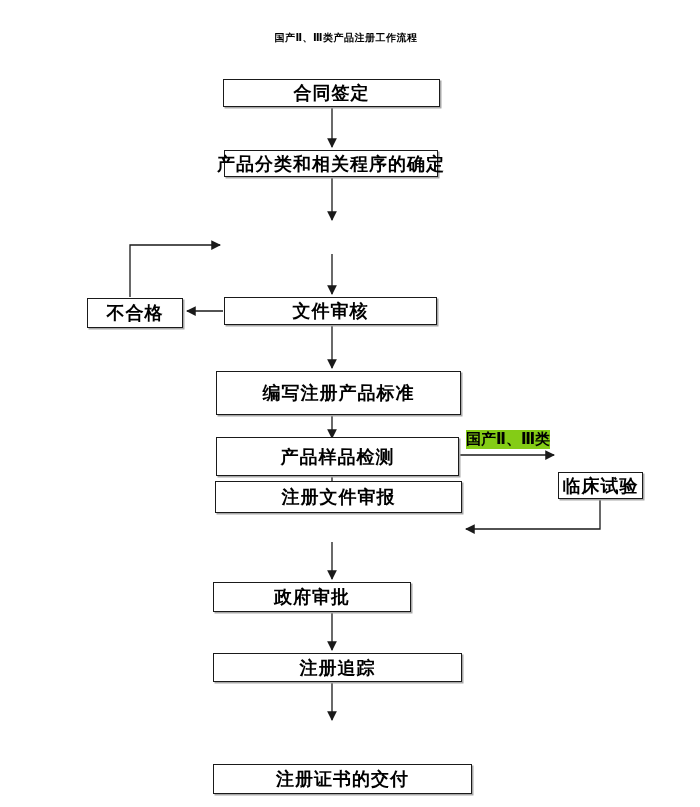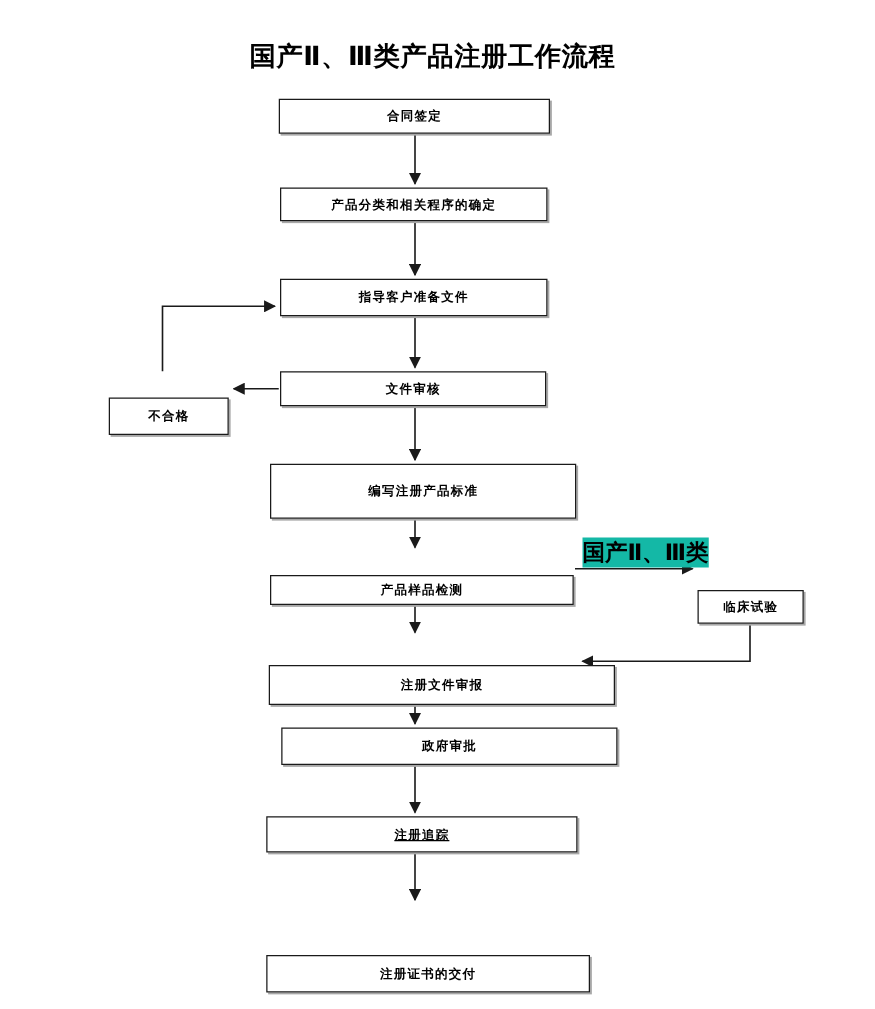--- a/index.html
+++ b/index.html
@@ -11,52 +11,52 @@
     font-family: "Liberation Sans", "DejaVu Sans", sans-serif;
     color: #000000;
     overflow: hidden;
   }
   .fc-title {
     position: absolute;
     left: 96px;
     top: 31px;
     width: 500px;
     text-align: center;
-    font-size: 21px;
+    font-size: 10px;
     font-weight: bold;
     letter-spacing: 0.5px;
     color: #000000;
   }
   .connectors {
     position: absolute;
     left: 0; top: 0;
     width: 700px; height: 807px;
   }
   .node {
     position: absolute;
     box-sizing: border-box;
     background: #ffffff;
     border: 1.5px solid #1a1a1a;
     box-shadow: 1.5px 1.5px 0 #a8a8a8;
     display: flex;
     align-items: center;
     justify-content: center;
-    font-size: 10px;
+    font-size: 18px;
     font-weight: bold;
     letter-spacing: 1px;
     white-space: nowrap;
     color: #000000;
   }
   .edge-label {
     position: absolute;
-    font-size: 18px;
+    font-size: 15px;
     font-weight: bold;
     white-space: nowrap;
     color: #000000;
-    background: #14b8a6;
+    background: #84cc16;
   }
 </style>
 </head>
 <body>
 
 <div class="canvas">
 
   <div class="fc-title">国产Ⅱ、Ⅲ类产品注册工作流程</div>
 
   <svg class="connectors" width="700" height="807" viewBox="0 0 700 807" xmlns="http://www.w3.org/2000/svg">
@@ -77,26 +77,25 @@
       <line x1="332" y1="683" x2="332" y2="720" marker-end="url(#arr)"></line>
       <line x1="223" y1="311" x2="187" y2="311" marker-end="url(#arr)"></line>
       <polyline points="130,297 130,245 220,245" marker-end="url(#arr)"></polyline>
       <line x1="460" y1="455" x2="554" y2="455" marker-end="url(#arr)"></line>
       <polyline points="600,472 600,529 466,529" marker-end="url(#arr)"></polyline>
     </g>
   </svg>
 
   <div class="node" style="left:223px; top:79px;  width:217px; height:28px;">合同签定</div>
   <div class="node" style="left:224px; top:150px; width:214px; height:27px;text-align:center;">产品分类和相关程序的确定</div>
-  <div class="node" style="left:224px; top:223px; width:214px; height:30px;">指导客户准备文件</div>
   <div class="node" style="left:224px; top:297px; width:213px; height:28px;text-align:right;">文件审核</div>
-  <div class="node" style="left:87px;  top:298px; width:96px;  height:30px;margin-top:20px;">不合格</div>
+  <div class="node" style="left:87px;  top:298px; width:96px;  height:30px;">不合格</div>
   <div class="node" style="left:216px; top:371px; width:245px; height:44px;">编写注册产品标准</div>
-  <div class="node" style="left:216px; top:460px; width:243px; height:24px;">产品样品检测</div>
+  <div class="node" style="left:216px; top:437px; width:243px; height:39px;">产品样品检测</div>
   <div class="node" style="left:558px; top:444px; width:85px;  height:27px;margin-top:28px;">临床试验</div>
-  <div class="node" style="left:215px; top:532px; width:277px; height:32px;">注册文件审报</div>
-  <div class="node" style="left:213px; top:582px; width:269px; height:30px;margin-left:12px;">政府审批</div>
-  <div class="node" style="left:213px; top:653px; width:249px; height:29px;text-decoration:underline;">注册追踪</div>
+  <div class="node" style="left:215px; top:481px; width:247px; height:32px;">注册文件审报</div>
+  <div class="node" style="left:213px; top:582px; width:198px; height:30px;">政府审批</div>
+  <div class="node" style="left:213px; top:653px; width:249px; height:29px;">注册追踪</div>
   <div class="node" style="left:213px; top:764px; width:259px; height:30px;">注册证书的交付</div>
 
   <div class="edge-label" style="left:466px; top:430px;">国产Ⅱ、Ⅲ类</div>
 
 </div>
 
 </body></html>

